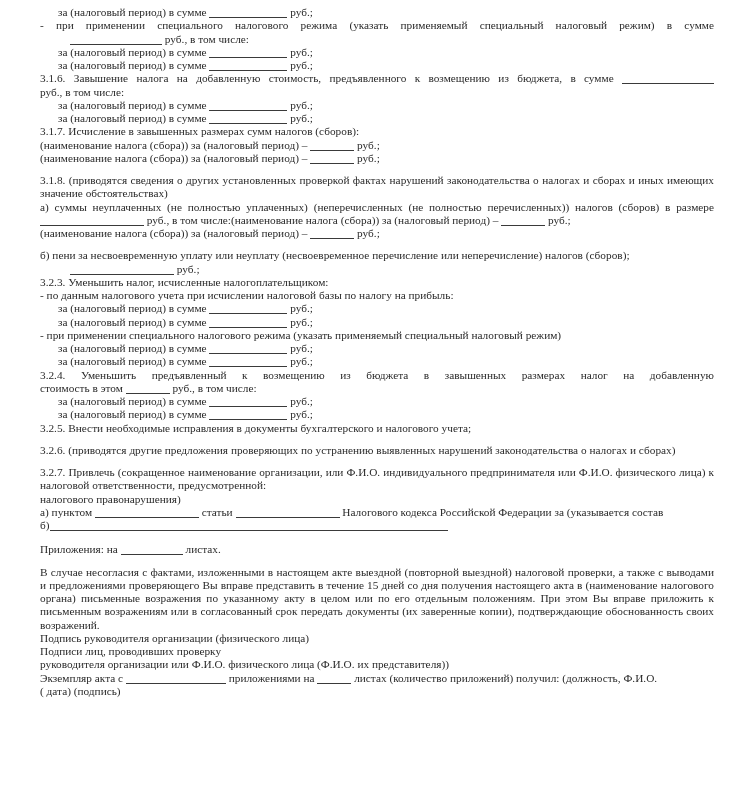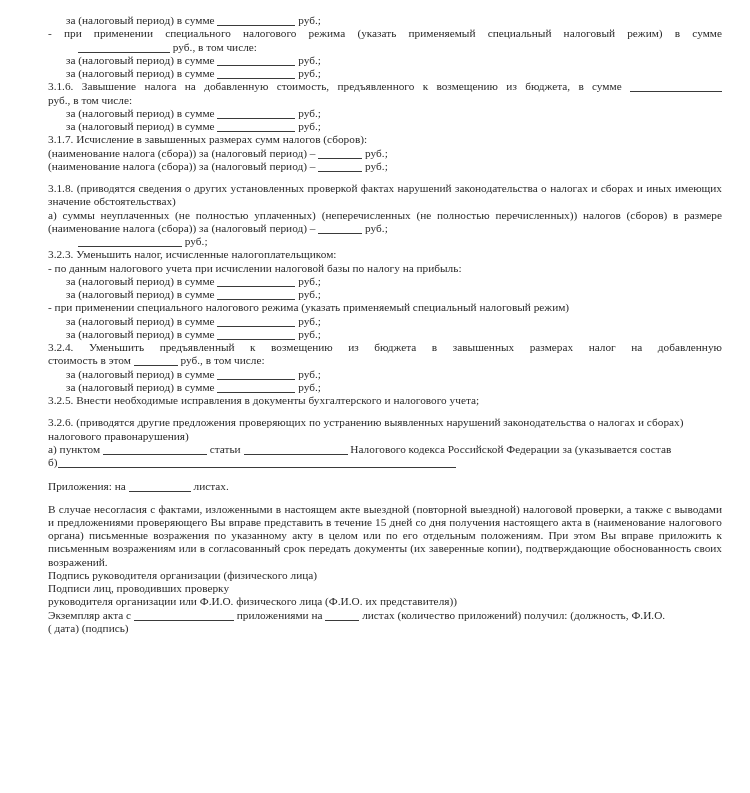--- a/index.html
+++ b/index.html
@@ -11,21 +11,21 @@
     width: 750px;
     height: 793px;
     font-family: "Liberation Serif", "DejaVu Serif", serif;
     color: #242424;
     overflow: hidden;
   }
   #doc {
     position: relative;
     width: 750px;
     height: 793px;
-    padding: 12px;
+    padding: 4px;
     box-sizing: border-box;
   }
   .page {
     padding: 2px 40px 0 36px;
     box-sizing: border-box;
     width: 750px;
   }
   p {
     margin: 0;
     padding: 0;
@@ -101,23 +101,25 @@
 
   <p class="plain"><span>(наименование налога (сбора)) за (налоговый период) –</span> <span class="bl s"></span> <span>руб.;</span></p>
 
   <p class="plain"><span>(наименование налога (сбора)) за (налоговый период) –</span> <span class="bl s"></span> <span>руб.;</span></p>
 
   <p class="just"><span>3.1.8. (приводятся сведения о других установленных проверкой фактах нарушений законодательства о налогах и сборах и иных имеющих значение обстоятельствах)</span></p>
 
 
   <p class="jline"><span>а)  суммы    неуплаченных   (не    полностью   уплаченных) (неперечисленных (не полностью перечисленных)) налогов (сборов) в размере</span></p>
 
+  <p class="plain"><span class="bl xxl"></span> <span>руб., в том числе:(наименование налога (сбора)) за (налоговый период) –</span> <span class="bl s"></span> <span>руб.;</span></p>
 
   <p class="plain"><span>(наименование налога (сбора)) за (налоговый период) –</span> <span class="bl s"></span> <span>руб.;</span></p>
 
+  <p class="just"><span>б)  пени  за  несвоевременную   уплату  или  неуплату (несвоевременное   перечисление  или  неперечисление) налогов (сборов);</span></p>
 
 
   <p class="ind2"><span class="bl xxl"></span> <span>руб.;</span></p>
 
   <p class="plain"><span>3.2.3. Уменьшить налог, исчисленные налогоплательщиком:</span></p>
 
   <p class="plain"><span>- по данным налогового учета при исчислении налоговой   базы   по налогу на прибыль:</span></p>
 
   <p class="ind1"><span>за (налоговый период) в сумме</span> <span class="bl l"></span> <span>руб.;</span></p>
 
@@ -134,20 +136,21 @@
   <p class="plain"><span>стоимость в этом</span> <span class="bl s"></span> <span>руб., в том числе:</span></p>
 
   <p class="ind1"><span>за (налоговый период) в сумме</span> <span class="bl l"></span> <span>руб.;</span></p>
 
   <p class="ind1"><span>за (налоговый период) в сумме</span> <span class="bl l"></span> <span>руб.;</span></p>
 
   <p class="plain"><span>3.2.5.   Внести   необходимые   исправления   в   документы бухгалтерского и налогового учета;</span></p>
 
   <p class="just"><span>3.2.6. (приводятся другие предложения проверяющих по устранению выявленных нарушений законодательства о налогах и сборах)</span></p>
 
+  <p class="just"><span>3.2.7. Привлечь (сокращенное наименование организации, или Ф.И.О. индивидуального предпринимателя или Ф.И.О. физического лица) к налоговой ответственности, предусмотренной:</span></p>
 
   <p class="plain"><span>налогового правонарушения)</span></p>
 
   <p class="plain"><span>а) пунктом</span> <span class="bl xxl"></span> <span>статьи</span> <span class="bl xxl"></span> <span>Налогового кодекса Российской Федерации за (указывается состав</span></p>
 
   <p class="plain"><span>б)</span><span class="rule-long"></span></p>
 
   <div class="gap"></div>
 
   <p class="plain"><span>Приложения: на</span> <span class="bl m"></span> <span>листах.</span></p>

